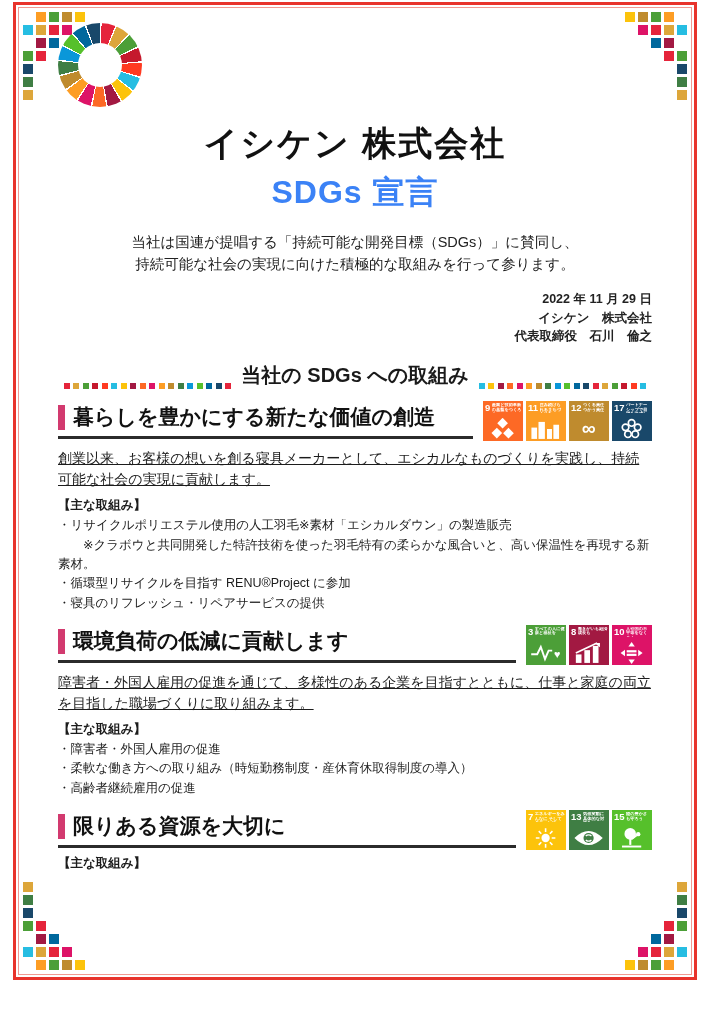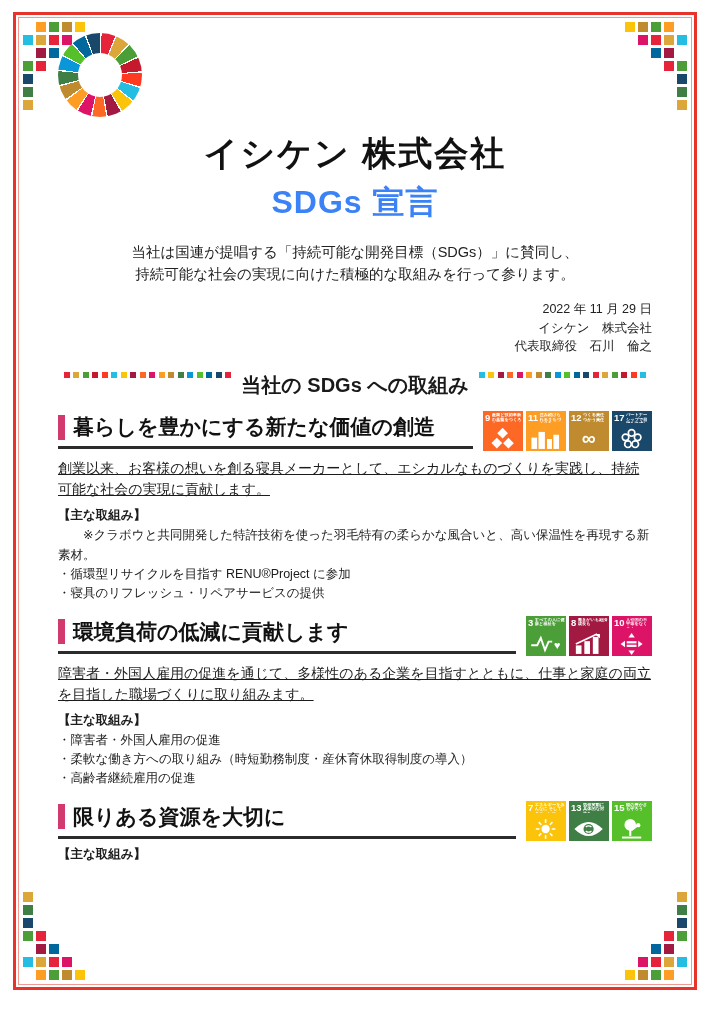--- a/index.html
+++ b/index.html
@@ -1,36 +1,36 @@
 <!DOCTYPE html>
 <html><head>
 <meta charset="utf-8">
 <style>
   html,body{margin:0;padding:0;background:#fff;font-family:"Liberation Sans","DejaVu Sans",sans-serif;-webkit-font-smoothing:antialiased;}
   .canvas{position:relative;width:713px;height:1024px;background:#fff;overflow:hidden;}
-  .page{position:absolute;left:13px;top:12px;width:684px;height:978px;border:3px solid #e8332b;box-sizing:border-box;
+  .page{position:absolute;left:13px;top:2px;width:684px;height:978px;border:3px solid #e8332b;box-sizing:border-box;
         box-shadow:inset 0 0 0 2px #fff, inset 0 0 0 3px #f19a92;}
   
   .corner{position:absolute;width:92px;height:96px;pointer-events:none;}
   .corner .sq{position:absolute;width:10px;height:10px;}
   .corner.tl{left:7px;top:7px;}
   .corner.tr{right:7px;top:7px;transform:scaleX(-1);}
   .corner.bl{left:7px;bottom:7px;transform:scaleY(-1);}
   .corner.br{right:7px;bottom:7px;transform:scale(-1,-1);}
   
   .content{position:relative;padding:14px 42px 0 42px;height:100%;box-sizing:border-box;}
   .wheel{position:relative;border-radius:50%;}
   .wheel .hole{position:absolute;background:#fff;border-radius:50%;left:50%;top:50%;transform:translate(-50%,-50%);}
   .logo-wheel{margin:4px auto 0 auto;}
   h1.company{margin:10px 0 0 0;text-align:center;font-size:34px;font-weight:bold;color:#111;letter-spacing:2px;}
   h1.subtitle{margin:4px 0 0 0;text-align:center;font-size:32px;font-weight:bold;color:#3b82f6;letter-spacing:1px;}
   .intro{margin-top:16px;text-align:center;font-size:14.5px;color:#222;line-height:1.55;}
-  .sig{margin-top:14px;text-align:right;font-size:12.5px;color:#222;line-height:1.5;}
+  .sig{margin-top:14px;text-align:right;font-size:12.5px;color:#222;line-height:1.5;font-weight:bold;}
   
-  .banner{margin-top:16px;display:flex;align-items:flex-start;justify-content:center;gap:10px;}
+  .banner{margin-top:16px;display:flex;align-items:flex-end;justify-content:center;gap:10px;}
   .dots{display:flex;gap:3.5px;}
   .dots .d{width:6px;height:6px;}
   .banner-title{font-size:20px;font-weight:bold;color:#1a1a1a;white-space:nowrap;}
   
   .sec{margin-top:10px;}
   .sec-head{display:flex;align-items:flex-end;}
   .sec-titlewrap{flex:1;display:flex;align-items:center;border-bottom:3px solid #2b2b2b;padding-bottom:5px;}
   .sec-bar{display:inline-block;width:7px;height:25px;background:#d23a6f;margin-right:8px;flex:0 0 auto;}
   .sec-title{margin:0;font-size:21px;font-weight:bold;color:#111;white-space:nowrap;}
   .sec-icons{display:flex;gap:3px;margin-left:10px;flex:0 0 auto;position:relative;top:2px;}
@@ -246,20 +246,21 @@
                         <circle cx="13.3" cy="14.7" r="3"></circle>
                       </g>
                     </svg>
                   </div>
                 </div>
               </div>
     </div>
     <p class="sec-body">創業以来、お客様の想いを創る寝具メーカーとして、エシカルなものづくりを実践し、持続可能な社会の実現に貢献します。</p>
     <p class="sec-label">【主な取組み】</p>
     <ul class="sec-list">
+              <li>・リサイクルポリエステル使用の人工羽毛※素材「エシカルダウン」の製造販売</li>
               <li>　　※クラボウと共同開発した特許技術を使った羽毛特有の柔らかな風合いと、高い保温性を再現する新素材。</li>
               <li>・循環型リサイクルを目指す RENU®Project に参加</li>
               <li>・寝具のリフレッシュ・リペアサービスの提供</li>
             </ul>
   </section>
 
   <section class="sec">
     <div class="sec-head">
       <div class="sec-titlewrap">
         <span class="sec-bar"></span>

